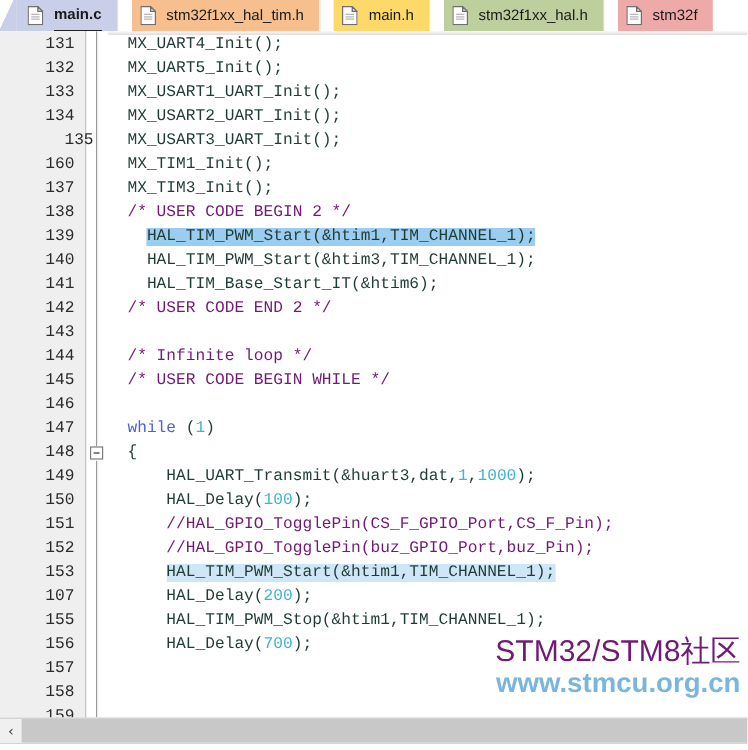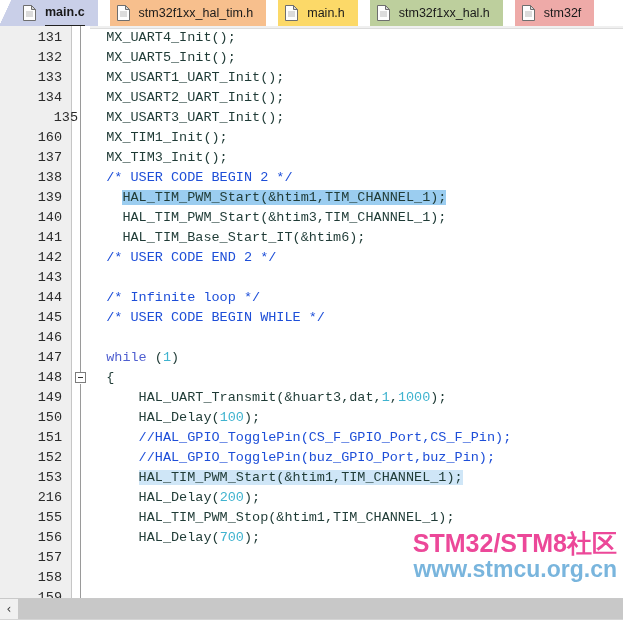--- a/index.html
+++ b/index.html
@@ -162,38 +162,38 @@
     line-height: 20px;
     text-align: right;
     font-family: "Liberation Mono", "DejaVu Sans Mono", monospace;
     font-size: 13.5px;
     color: #2b2b2b;
   }
 
   .hl-sel { background: #9bcdf0; }
   .hl-soft { background: #cfe6f7; }
 
-  .tok-cmt { color: #1d4ed8; }
+  .tok-cmt { color: #701a75; }
   .tok-kw  { color: #4f5fd0; font-weight: normal; }
   .tok-num { color: #3fb3cf; }
 
   
   .watermark {
     position: absolute;
     right: 6px;
     bottom: 16px;
     text-align: right;
     pointer-events: none;
     user-select: none;
   }
   .wm1 {
     font-family: "Liberation Sans", sans-serif;
     font-size: 25px;
-    font-weight: bold;
-    color: #ec4899;
+    font-weight: normal;
+    color: #701a75;
     letter-spacing: 0px;
     line-height: 27px;
   }
   .wm2 {
     font-family: "Liberation Sans", sans-serif;
     font-size: 23px;
     font-weight: bold;
     color: #79b5dd;
     line-height: 25px;
   }
@@ -335,21 +335,21 @@
         <div class="lineno" style="position: relative;">144</div>
         <div class="lineno" style="position: relative;">145</div>
         <div class="lineno" style="position: relative;">146</div>
         <div class="lineno" style="position: relative;">147</div>
         <div class="lineno" style="position: relative;">148</div>
         <div class="lineno" style="position: relative;">149</div>
         <div class="lineno" style="position: relative;">150</div>
         <div class="lineno" style="position: relative;">151</div>
         <div class="lineno" style="position: relative;">152</div>
         <div class="lineno" style="position: relative;">153</div>
-        <div class="lineno" style="position: relative;">216</div>
+        <div class="lineno" style="position: relative;">107</div>
         <div class="lineno" style="position: relative;">155</div>
         <div class="lineno" style="position: relative;">156</div>
         <div class="lineno" style="position: relative;">157</div>
         <div class="lineno" style="position: relative;">158</div>
         <div class="lineno" style="position: relative;">159</div>
       </div>
 
     <div id="fold-host">
         <div class="fold-box" style="top: 346px;"></div>
         <div class="fold-vline" style="top: 358px; height: 214px;"></div>

